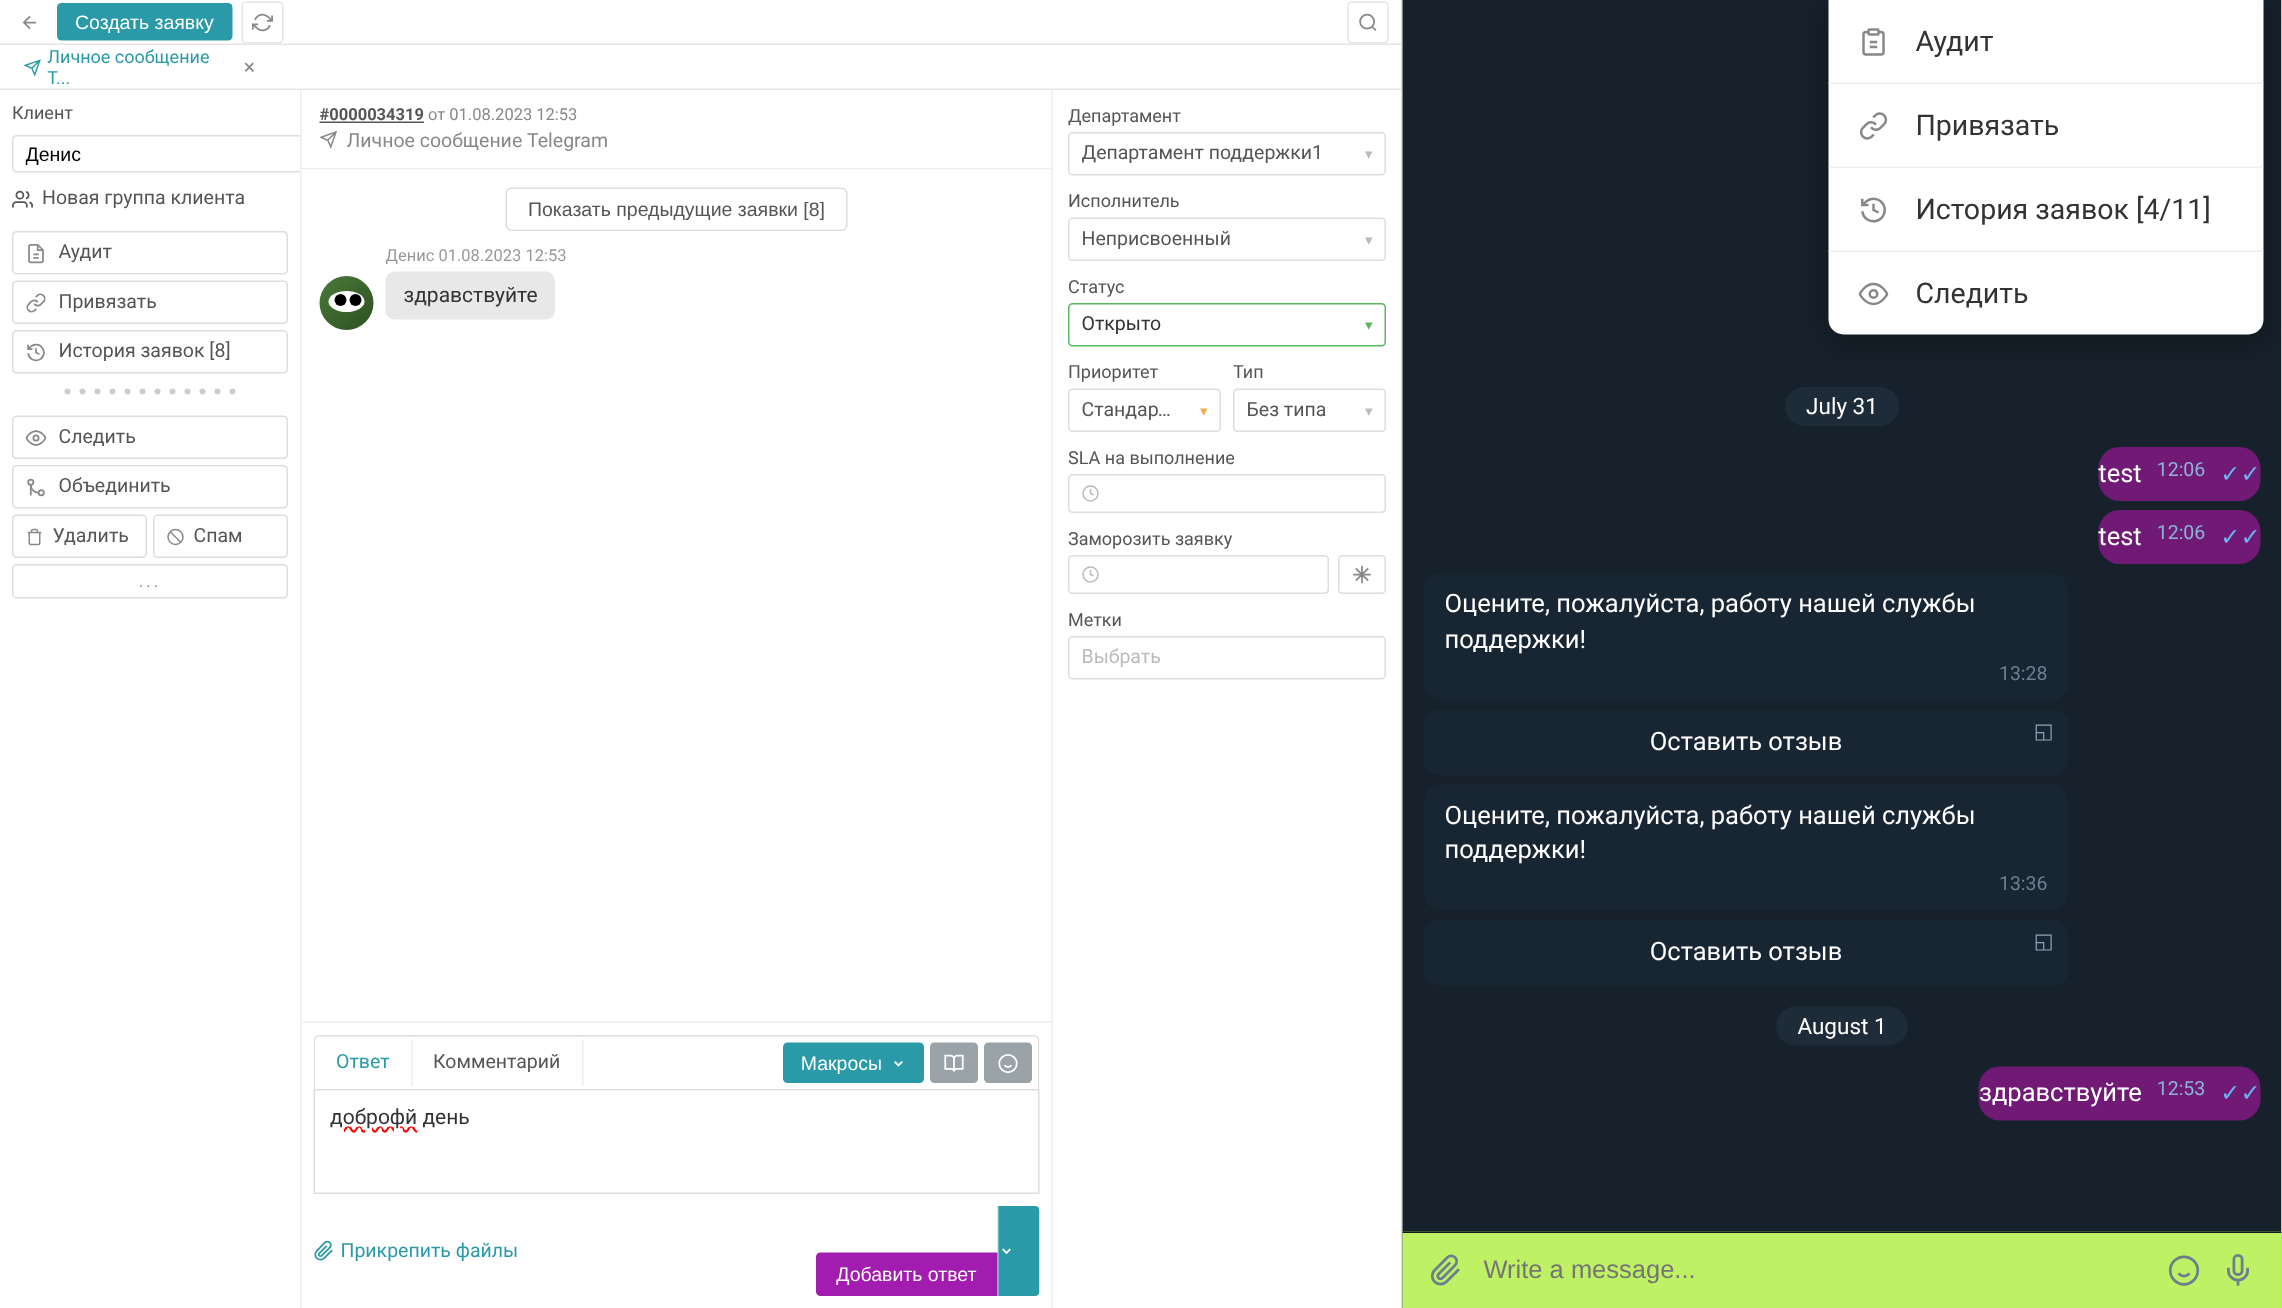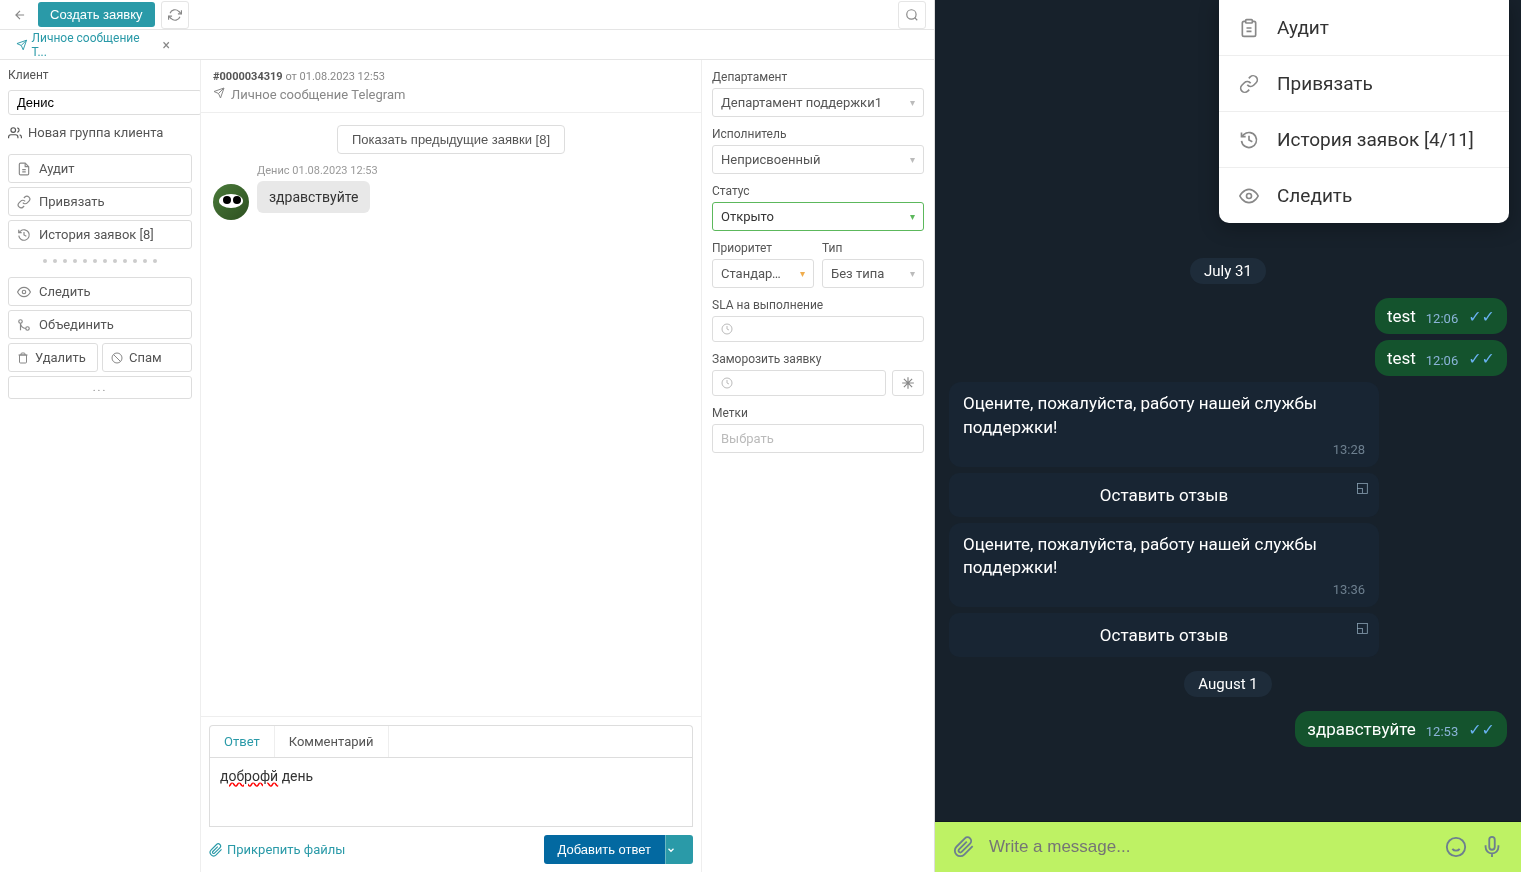--- a/index.html
+++ b/index.html
@@ -34,21 +34,21 @@
 .hd-action { border: 1px solid #ddd; border-radius: 3px; padding: 6px 8px; display: flex; align-items: center; gap: 8px; color: #555; cursor: pointer; font-size: 13px; background: #fff; }
 .hd-action-row { display: flex; gap: 4px; }
 .hd-action-sm { flex: 1; border: 1px solid #ddd; border-radius: 3px; padding: 6px 8px; display: flex; align-items: center; gap: 6px; color: #555; cursor: pointer; font-size: 13px; background: #fff; }
 .hd-ellipsis { border: 1px solid #ddd; border-radius: 3px; padding: 4px; text-align: center; color: #888; cursor: pointer; font-size: 11px; letter-spacing: 2px; }
 .hd-dots { display: flex; gap: 6px; justify-content: center; padding: 4px 0; }
 .hd-dots span { width: 4px; height: 4px; background: #ccc; border-radius: 50%; }
 
 
 .hd-ticket-head { padding: 10px 12px; border-bottom: 1px solid #eee; }
 .hd-ticket-id { font-size: 11px; color: #888; }
-.hd-ticket-id b { color: #555; font-weight: bold; }
+.hd-ticket-id b { color: #555; font-weight: bold; text-decoration: underline; }
 .hd-ticket-src { display: flex; align-items: flex-start; gap: 6px; color: #888; font-size: 13px; margin-top: 4px; }
 .hd-prev { margin: 12px auto 10px; border: 1px solid #ddd; border-radius: 4px; padding: 6px 14px; color: #555; font-size: 13px; background: #fff; cursor: pointer; display: block; }
 .hd-messages { flex: 1; overflow-y: auto; padding: 0 12px; }
 .hd-msg { display: flex; gap: 8px; }
 .hd-avatar { width: 36px; height: 36px; border-radius: 50%; background: linear-gradient(135deg,#4a7a3a,#2d5020); flex-shrink: 0; margin-top: 20px; position: relative; overflow: hidden; }
 .hd-avatar::after { content:""; position:absolute; width: 24px; height: 14px; background:#fff; border-radius: 50%; top:10px; left:6px; }
 .hd-avatar::before { content:""; position:absolute; width: 8px; height: 8px; background:#000; border-radius: 50%; top:12px; left:10px; z-index:2; box-shadow: 10px 0 0 #000; }
 .hd-msg-body { }
 .hd-msg-meta { font-size: 11px; color: #999; margin-bottom: 4px; }
 .hd-bubble { background: #e8e8e8; border-radius: 6px; padding: 8px 12px; display: inline-block; font-size: 14px; color: #333; }
@@ -59,21 +59,21 @@
 .hd-rtab { padding: 8px 14px; font-size: 13px; color: #555; cursor: pointer; border-right: 1px solid #eee; }
 .hd-rtab.active { color: #2a9aa8; }
 .hd-macros { margin-left: auto; display: flex; gap: 4px; padding: 4px; }
 .hd-macros-btn { background: #2a9aa8; color: #fff; border: none; border-radius: 3px; padding: 6px 12px; font-size: 13px; cursor: pointer; display: flex; align-items: center; gap: 6px; }
 .hd-gray-btn { background: #9aa3a8; color: #fff; border: none; border-radius: 3px; width: 32px; display: flex; align-items: center; justify-content: center; cursor: pointer; }
 .hd-textarea { margin: 0 8px; border: 1px solid #ddd; border-top: 1px solid #ddd; padding: 10px; min-height: 70px; font-size: 14px; }
 .hd-textarea .typo { text-decoration: underline wavy red; }
 .hd-reply-foot { display: flex; align-items: center; padding: 8px; gap: 8px; }
 .hd-attach { color: #2a9aa8; display: flex; align-items: center; gap: 4px; cursor: pointer; font-size: 13px; }
 .hd-submit-wrap { margin-left: auto; display: flex; }
-.hd-submit { background: #0369a1; color: #fff; border: none; border-radius: 3px 0 0 3px; padding: 7px 14px; font-size: 13px; cursor: pointer; }
+.hd-submit { background: #a21caf; color: #fff; border: none; border-radius: 3px 0 0 3px; padding: 7px 14px; font-size: 13px; cursor: pointer; margin-top: 31px; }
 .hd-submit-dd { background: #2a9aa8; color: #fff; border: none; border-left: 1px solid rgba(255,255,255,0.3); border-radius: 0 3px 3px 0; width: 28px; cursor: pointer; }
 
 
 .hd-field { margin-bottom: 10px; }
 .hd-flabel { color: #555; font-size: 12px; margin-bottom: 4px; display: block; }
 .hd-select { width: 100%; border: 1px solid #ddd; border-radius: 3px; padding: 6px 8px; font-size: 13px; color: #555; display: flex; align-items: center; justify-content: space-between; cursor: pointer; background: #fff; }
 .hd-select.green { border-color: #5cb85c; color: #333; }
 .hd-select.green .chev { color: #5cb85c; }
 .hd-row2 { display: flex; gap: 8px; }
 .hd-row2 .hd-field { flex: 1; }
@@ -83,21 +83,21 @@
 .chev { color: #bbb; font-size: 10px; }
 
 
 .tg-menu { position: absolute; top: 0; right: 12px; width: 290px; background: #fff; border-radius: 0 0 10px 10px; box-shadow: 0 4px 20px rgba(0,0,0,0.3); overflow: hidden; z-index: 5; }
 .tg-menu-item { display: flex; align-items: center; gap: 18px; padding: 16px 20px; font-size: 19px; color: #333; cursor: pointer; border-bottom: 1px solid #eee; }
 .tg-menu-item:last-child { border-bottom: none; }
 .tg-menu-icon { color: #888; font-size: 18px; width: 20px; }
 
 .tg-chat { flex: 1; overflow-y: auto; padding: 250px 14px 10px; display: flex; flex-direction: column; gap: 6px; }
 .tg-date { align-self: center; background: #1e2c3a; color: #fff; padding: 4px 14px; border-radius: 14px; font-size: 15px; margin: 8px 0; }
-.tg-out { align-self: flex-end; background: #14532d; color: #fff; border-radius: 14px; padding: 8px 12px; display: flex; align-items: flex-end; gap: 10px; max-width: 80%; }
+.tg-out { align-self: flex-end; background: #701a75; color: #fff; border-radius: 14px; padding: 8px 0; display: flex; gap: 10px; max-width: 80%; }
 .tg-out-text { font-size: 17px; }
 .tg-time { font-size: 13px; color: #8bb4d8; }
 .tg-check { color: #6ab2f2; font-size: 16px; }
 .tg-in { align-self: flex-start; background: #182533; color: #fff; border-radius: 12px; padding: 10px 14px; max-width: 85%; position: relative; }
 .tg-in-text { font-size: 17px; line-height: 1.4; }
 .tg-in-time { font-size: 13px; color: #6d7f8f; text-align: right; margin-top: 2px; }
 .tg-btn-msg { align-self: flex-start; background: #182533; color: #fff; border-radius: 10px; padding: 12px 14px; width: 85%; max-width: 430px; text-align: center; font-size: 17px; cursor: pointer; position: relative; }
 .tg-btn-ripple { position: absolute; top: 6px; right: 10px; color: #8ba3b5; font-size: 14px; }
 
 .tg-input-bar { display: flex; align-items: center; gap: 14px; padding: 14px 18px; background: #bef264; border-top: 1px solid #101921; }
@@ -252,20 +252,39 @@
             <div class="hd-msg-meta">Денис 01.08.2023 12:53</div>
             <div class="hd-bubble">здравствуйте</div>
           </div>
         </div>
       </div>
 
       <div class="hd-reply">
         <div class="hd-reply-tabs">
           <div class="hd-rtab active">Ответ</div>
           <div class="hd-rtab">Комментарий</div>
+          <div class="hd-macros">
+            <button class="hd-macros-btn">
+              <span>Макросы</span>
+              <svg width="10" height="10" viewBox="0 0 24 24" fill="none" stroke="currentColor" stroke-width="3">
+                  <path d="M6 9l6 6 6-6"></path>
+                </svg>
+            </button>
+            <button class="hd-gray-btn">
+              <svg width="14" height="14" viewBox="0 0 24 24" fill="none" stroke="currentColor" stroke-width="2">
+                  <path d="M2 3h6a4 4 0 014 4v14a3 3 0 00-3-3H2zM22 3h-6a4 4 0 00-4 4v14a3 3 0 013-3h7z"></path>
+                </svg>
+            </button>
+            <button class="hd-gray-btn">
+              <svg width="14" height="14" viewBox="0 0 24 24" fill="none" stroke="currentColor" stroke-width="2">
+                  <circle cx="12" cy="12" r="10"></circle>
+                  <path d="M8 14s1.5 2 4 2 4-2 4-2M9 9h.01M15 9h.01"></path>
+                </svg>
+            </button>
+          </div>
         </div>
         <div class="hd-textarea">
           <span class="typo">доброфй</span><span> день</span>
         </div>
         <div class="hd-reply-foot">
           <div class="hd-attach">
             <svg width="14" height="14" viewBox="0 0 24 24" fill="none" stroke="currentColor" stroke-width="2">
                 <path d="M21.44 11.05l-9.19 9.19a6 6 0 01-8.49-8.49l9.19-9.19a4 4 0 015.66 5.66l-9.2 9.19a2 2 0 01-2.83-2.83l8.49-8.48"></path>
               </svg>
             <span>Прикрепить файлы</span>

